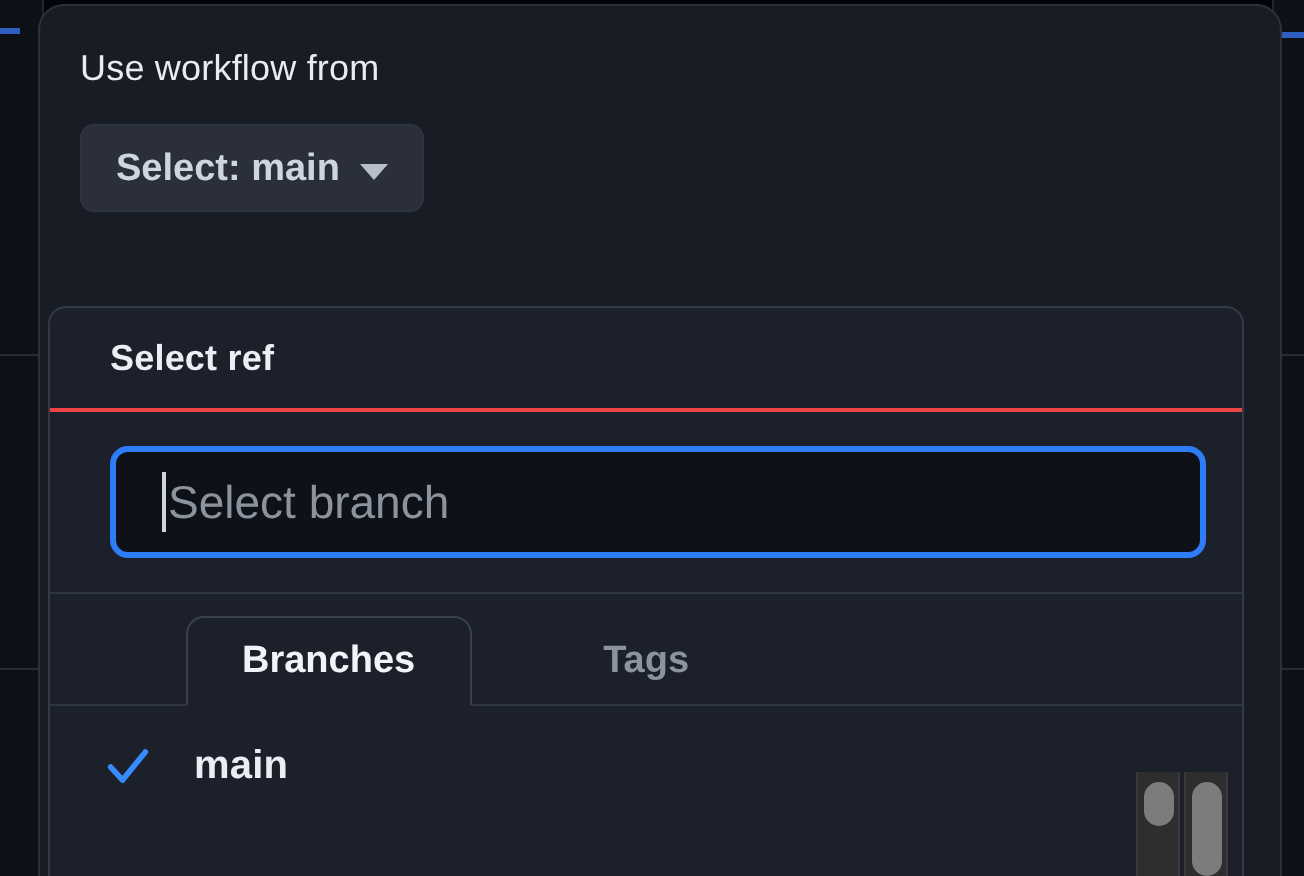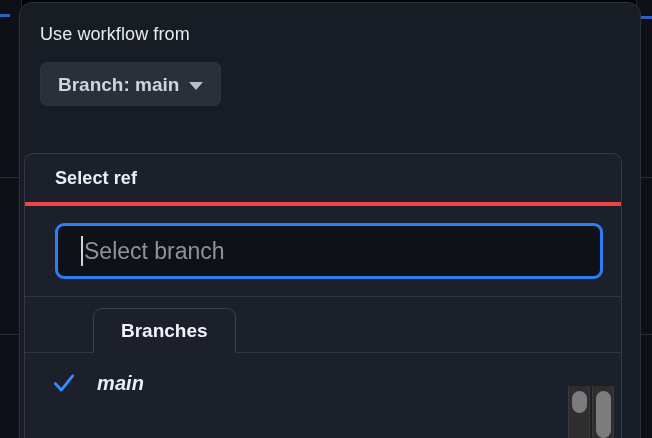--- a/index.html
+++ b/index.html
@@ -108,21 +108,21 @@
     border-bottom-left-radius: 0;
     border-bottom-right-radius: 0;
     overflow: hidden;
   }
 
   .panel-header {
     height: 52px;
     display: flex;
     align-items: center;
     padding: 0 30px;
-    border-bottom: 4px solid #ef4444;
+    border-bottom: 2px solid #ef4444;
     text-align: right;
   }
   .panel-header-title {
     font-size: 18px;
     font-weight: bold;
     color: #eaeff5;
     letter-spacing: .1px;
   }
 
   .panel-filter {
@@ -193,21 +193,20 @@
     margin-top: -1px;
     padding-top: 8px;
   }
   .ref-item {
     display: flex;
     align-items: center;
     height: 44px;
     padding-left: 26px;
     gap: 20px;
     cursor: pointer;
-    font-style: italic;
   }
   .check-icon { width: 26px; height: 26px; flex: 0 0 26px; display: block; }
   .ref-item-label {
     font-size: 20px;
     font-weight: bold;
     color: #e9eef4;
     letter-spacing: .1px;
   }
 
   
@@ -255,21 +254,21 @@
   <div class="backdrop-rule" style="left:0;width:22px;top:334px;"></div>
   <div class="backdrop-rule" style="right:0;width:16px;top:177px;"></div>
   <div class="backdrop-rule" style="right:0;width:16px;top:334px;"></div>
 
   <div id="dialog">
     <div class="dialog-body">
 
       <div class="section-title">Use workflow from</div>
 
       <div class="branch-button">
-        <span class="branch-button-label">Branch: main</span>
+        <span class="branch-button-label">Select: main</span>
         <span class="caret-down"></span>
       </div>
 
     </div>
   </div>
 
   <div id="ref-panel">
 
     <div class="panel-header">
       <span class="panel-header-title">Select ref</span>
@@ -278,20 +277,23 @@
     <div class="panel-filter">
       <div class="filter-input-wrap">
         <input class="filter-input" type="text" placeholder="Select branch" style="">
         <span class="fake-caret"></span>
       </div>
     </div>
 
     <div class="panel-tabs">
       <div class="tab active">
         <span>Branches</span>
+      </div>
+      <div class="tab">
+        <span>Tags</span>
       </div>
     </div>
 
     <div class="ref-list">
       <div class="ref-item">
         <svg class="check-icon" viewBox="0 0 24 24" fill="none">
           <path d="M4 12.5 L9.5 18.5 L20 5.5" stroke="#388bfd" stroke-width="2.6" stroke-linecap="round" stroke-linejoin="round"></path>
         </svg>
         <span class="ref-item-label">main</span>
       </div>

